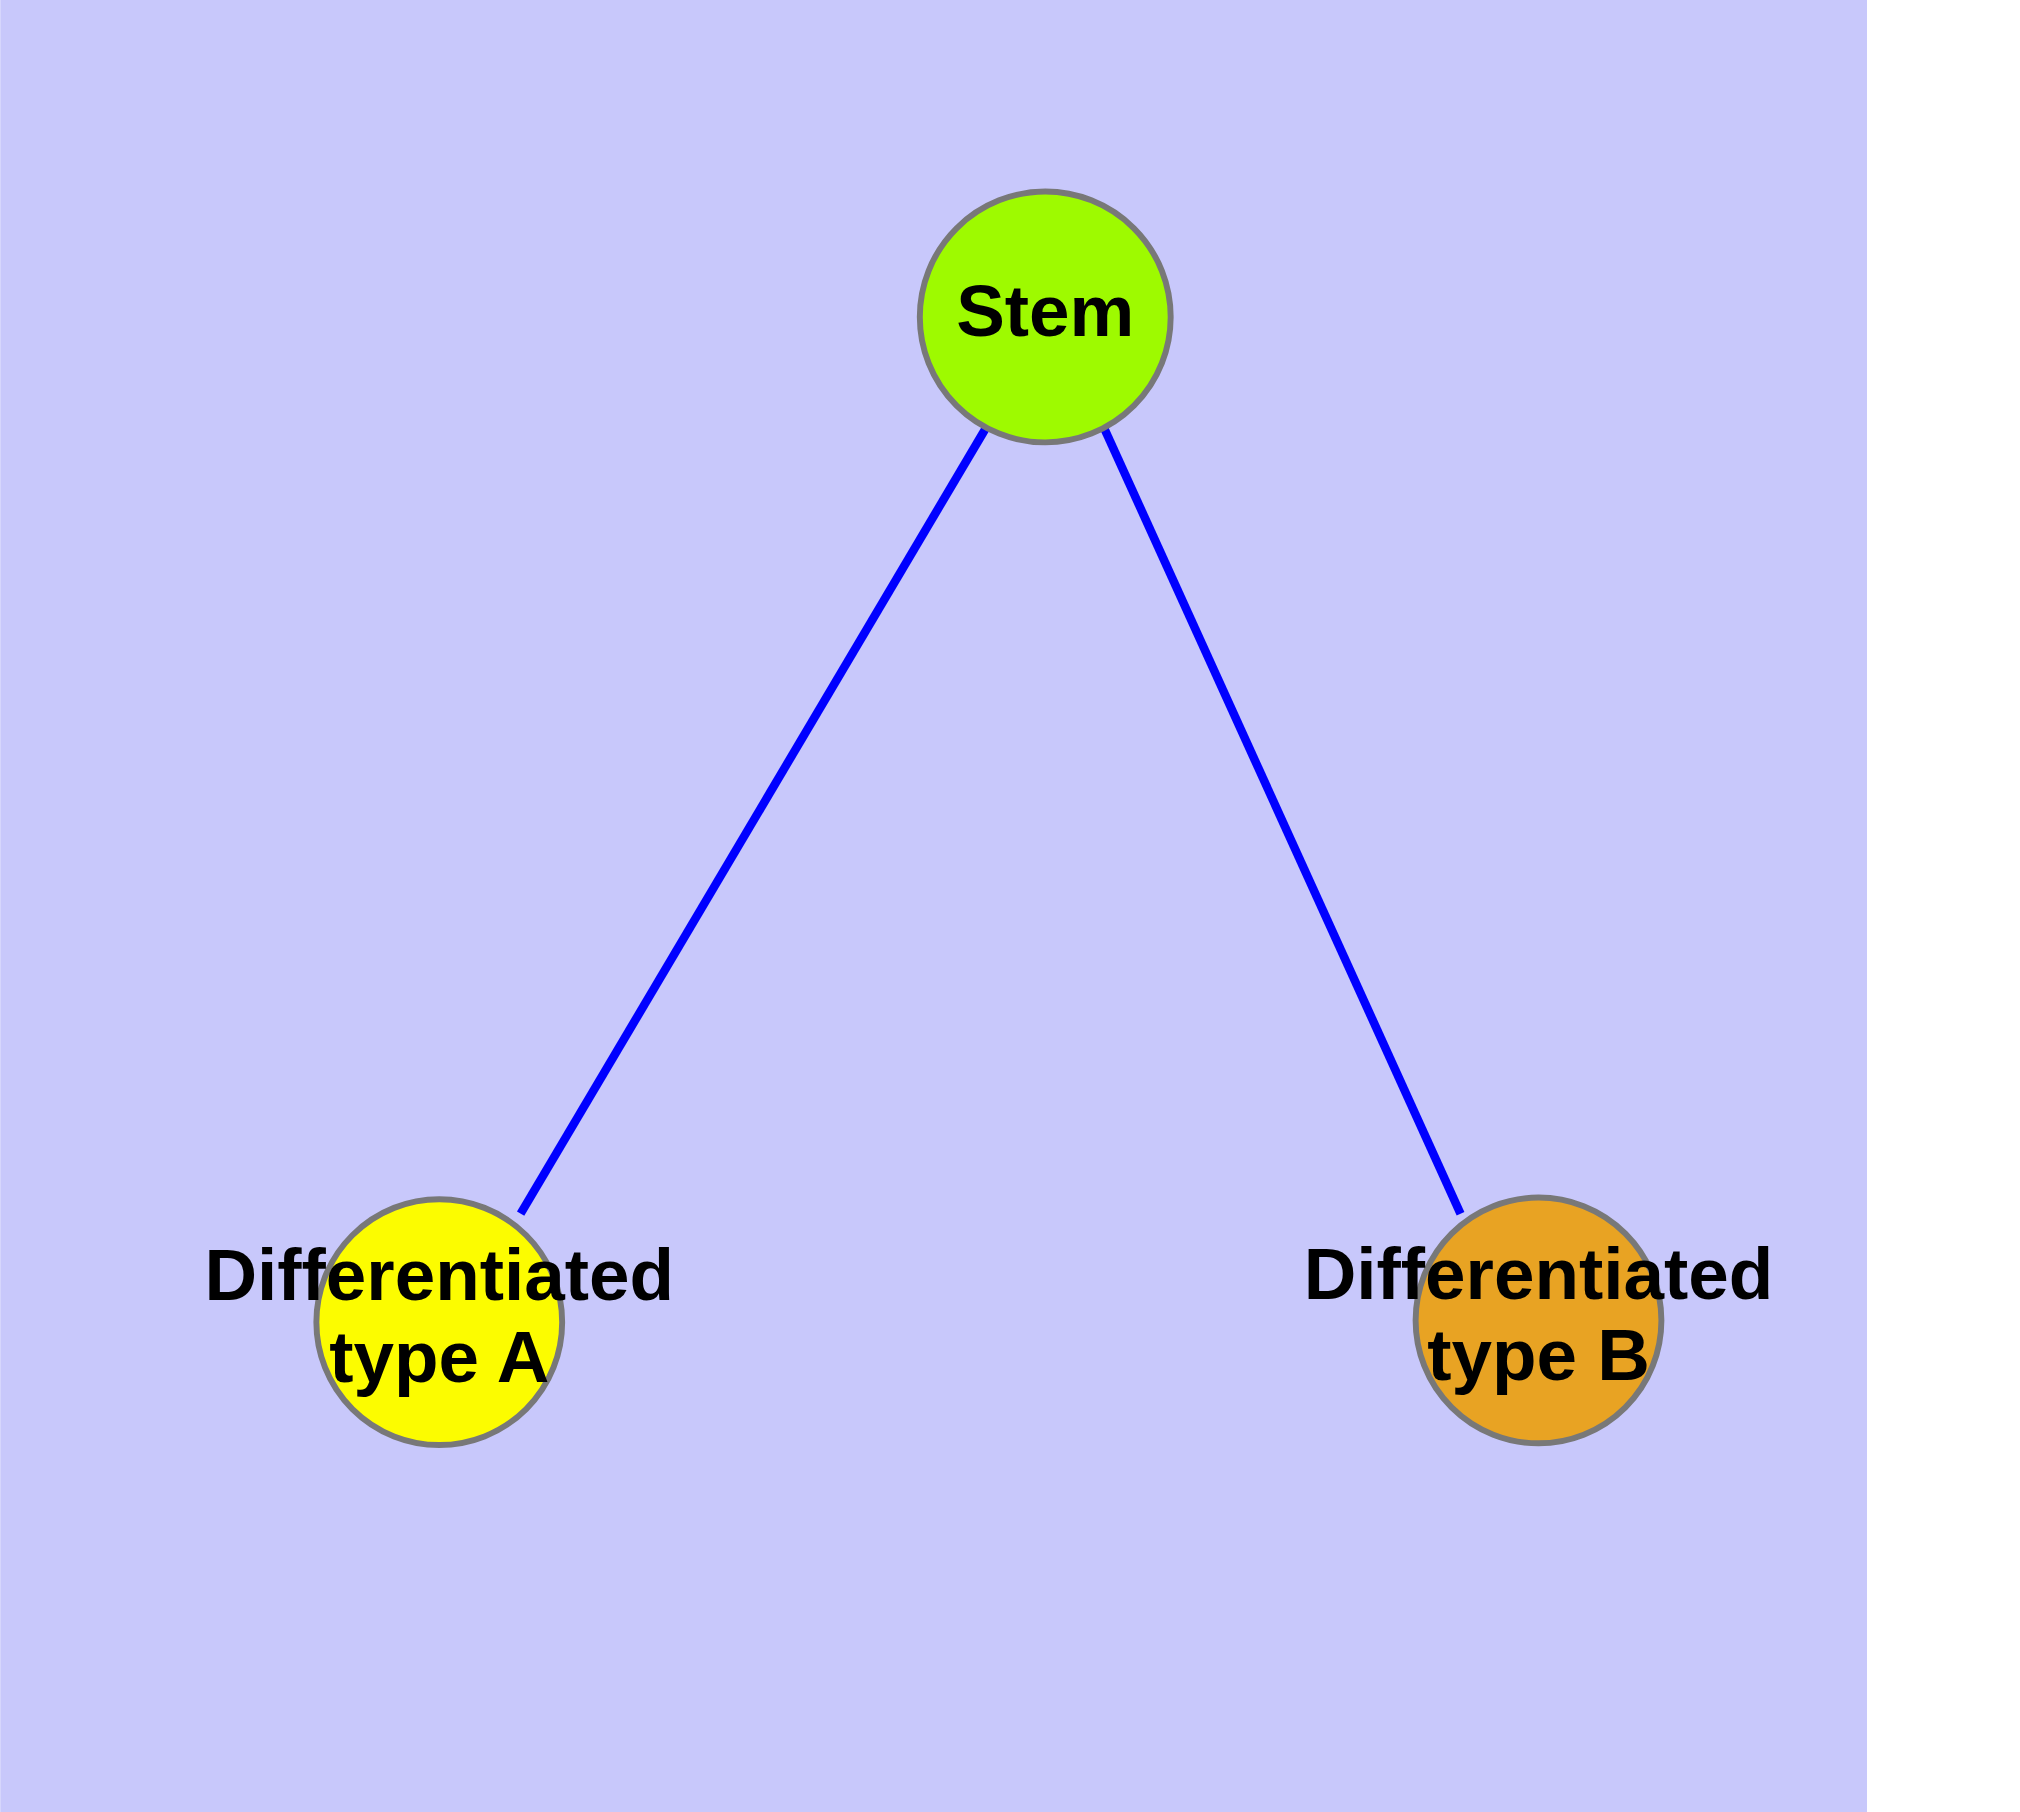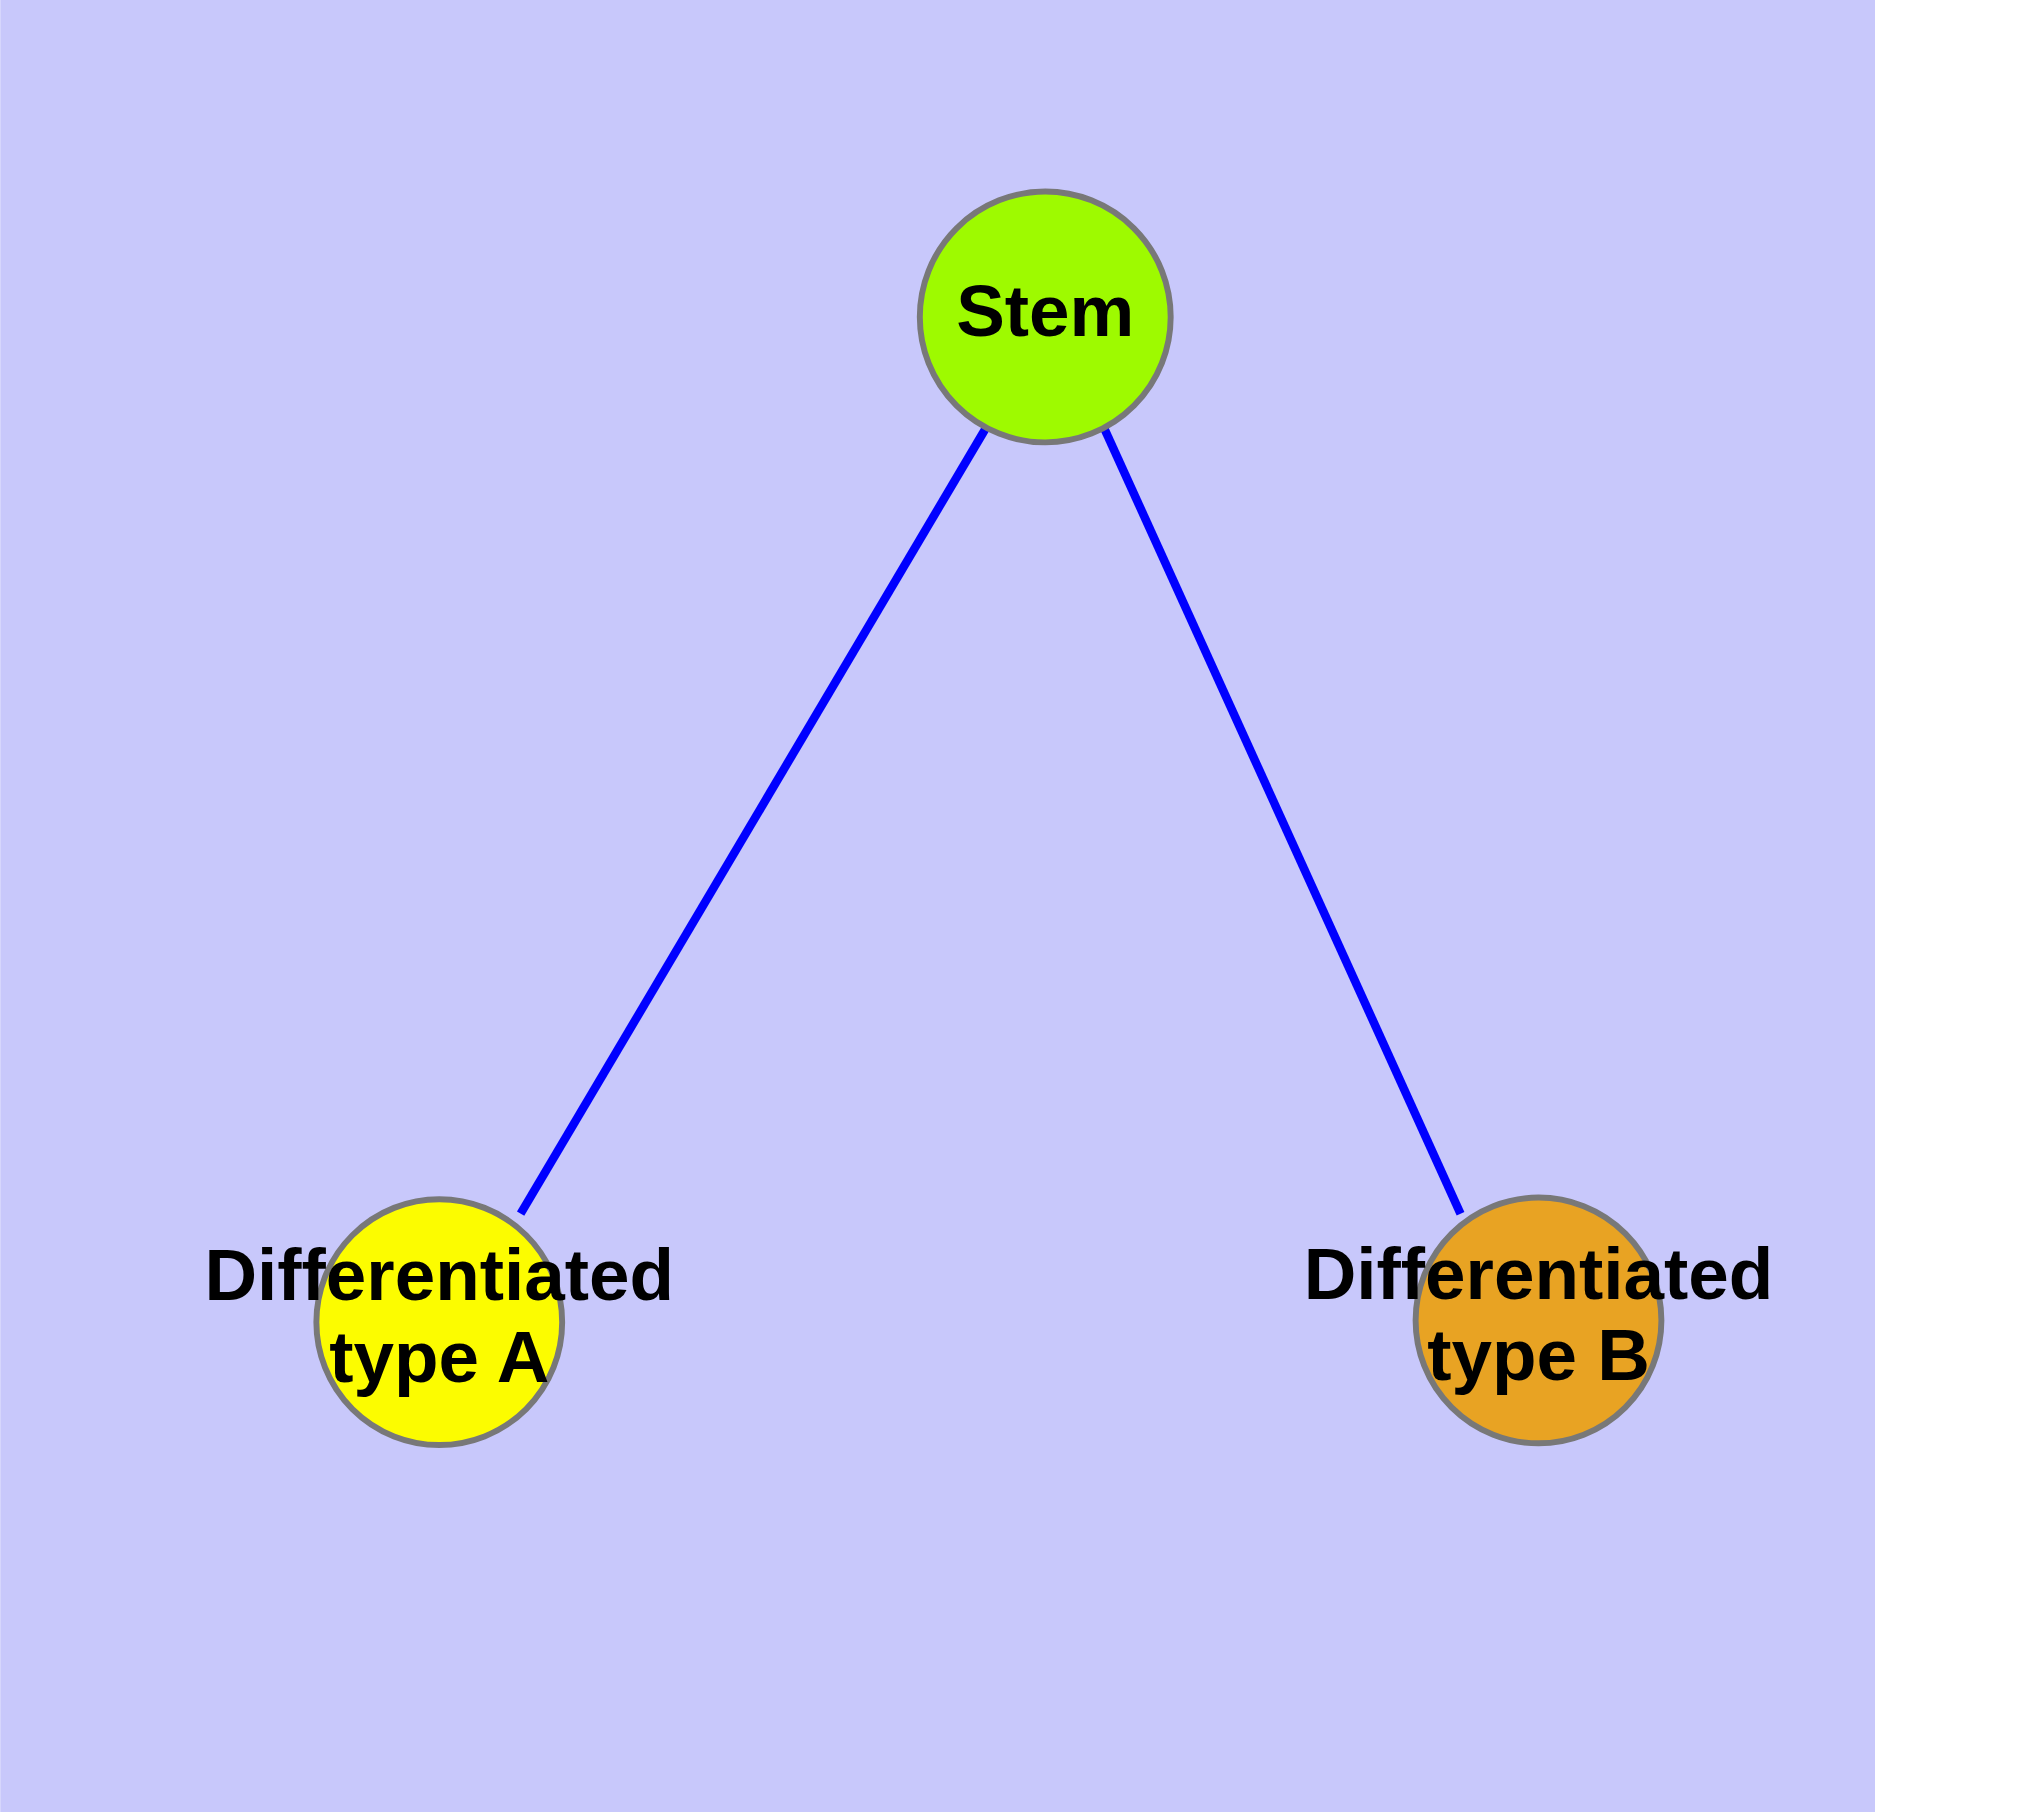--- a/index.html
+++ b/index.html
@@ -6,21 +6,20 @@
     margin: 0;
     padding: 0;
     background: #ffffff;
   }
   #stage {
     position: relative;
     width: 1867px;
     height: 1812px;
     overflow: hidden;
     font-family: "Liberation Sans", sans-serif;
-    padding-left: 8px;
   }
   #graph-canvas {
     position: absolute;
     top: 0;
     left: 0;
     width: 2021px;
     height: 1812px;
     display: block;
   }
   .node-label {

